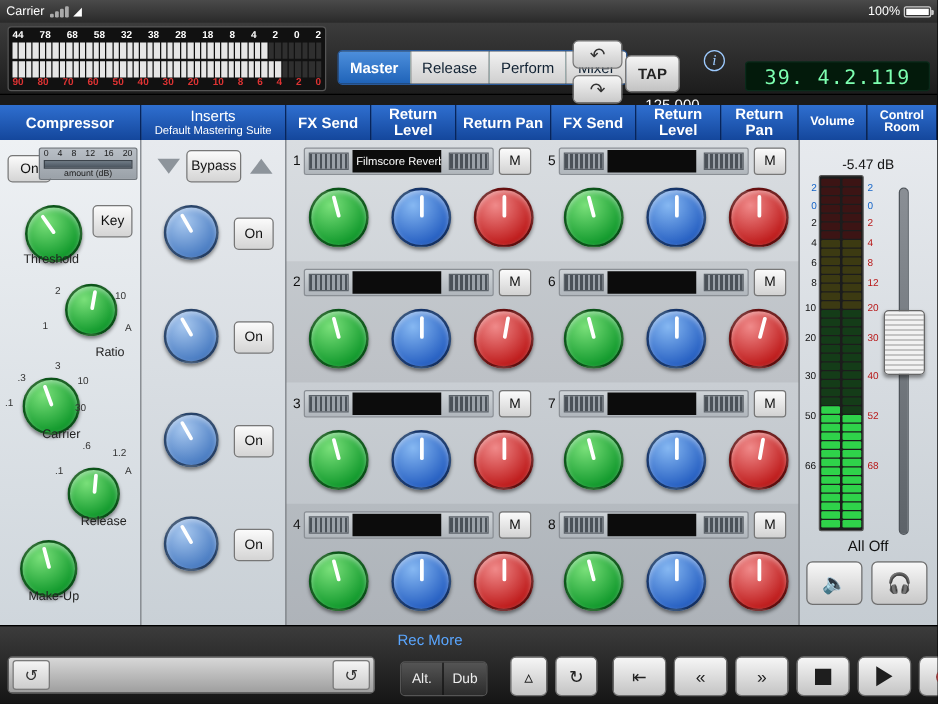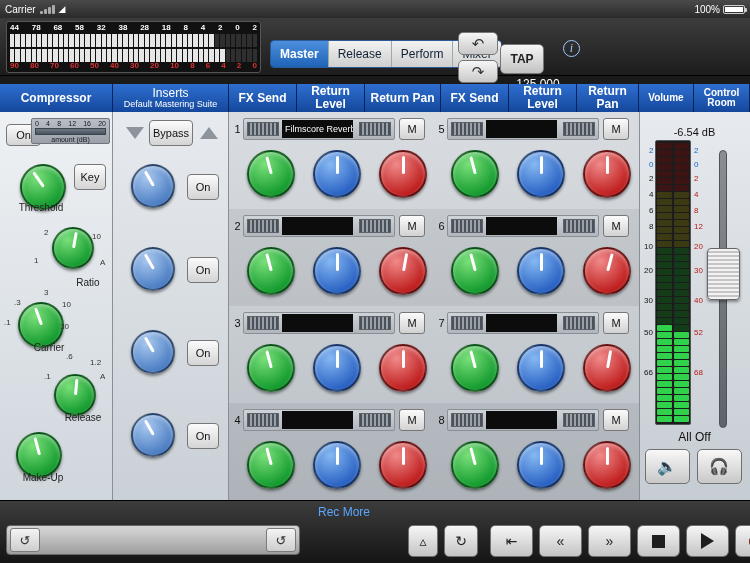--- a/index.html
+++ b/index.html
@@ -465,20 +465,21 @@
       <span>↶</span>
     </div>
     <div class="rbtn" style="left:458px; top:42px;">
       <span>↷</span>
     </div>
     <div class="tapbtn">
       <span>TAP</span>
     </div>
     <div class="info-i">i</div>
 
+    <div class="lcd" id="lcd-bars">39. 4.2.119</div>
     <div class="bpm">125.000</div>
   </div>
 
   <div class="headerstrip" id="headerstrip">
       <div class="hdr" style="left: 0px; width: 113px;">
         <span>Compressor</span>
       </div>
       <div class="hdr lite" style="left: 113px; width: 116px;">
         <div style="text-align:center">
           <div style="font-size:12px">Inserts</div>
@@ -746,21 +747,21 @@
       </div>
       <div class="knob blue" style="width: 48px; height: 48px; left: 288px; top: 329px;">
         <div class="ptr" style="transform: rotate(0deg);"></div>
       </div>
       <div class="knob red" style="width: 48px; height: 48px; left: 354px; top: 329px;">
         <div class="ptr" style="transform: rotate(0deg);"></div>
       </div>
     </div>
 
   <div class="panel volume"></div>
-  <div class="dbval">-6.54 dB</div>
+  <div class="dbval">-5.47 dB</div>
 
   <div class="vmeter">
     <div class="col" id="vcolL">
         <span style="background: rgb(47, 210, 74);"></span>
         <span style="background: rgb(47, 210, 74);"></span>
         <span style="background: rgb(47, 210, 74);"></span>
         <span style="background: rgb(47, 210, 74);"></span>
         <span style="background: rgb(47, 210, 74);"></span>
         <span style="background: rgb(47, 210, 74);"></span>
         <span style="background: rgb(47, 210, 74);"></span>
@@ -882,20 +883,24 @@
 
     <div class="loopbar">
       <div class="end" style="left:3px;">
         <span>↺</span>
       </div>
       <div class="end" style="right:3px;">
         <span>↺</span>
       </div>
     </div>
 
+    <div class="altdub">
+      <div>Alt.</div>
+      <div>Dub</div>
+    </div>
 
     <div class="tbtn" style="left:408px; width:30px;">
       <span>▵</span>
     </div>
     <div class="tbtn" style="left:444px; width:34px;">
       <span>↻</span>
     </div>
     <div class="tbtn" style="left:490px; width:43px;">
       <span>⇤</span>
     </div>

